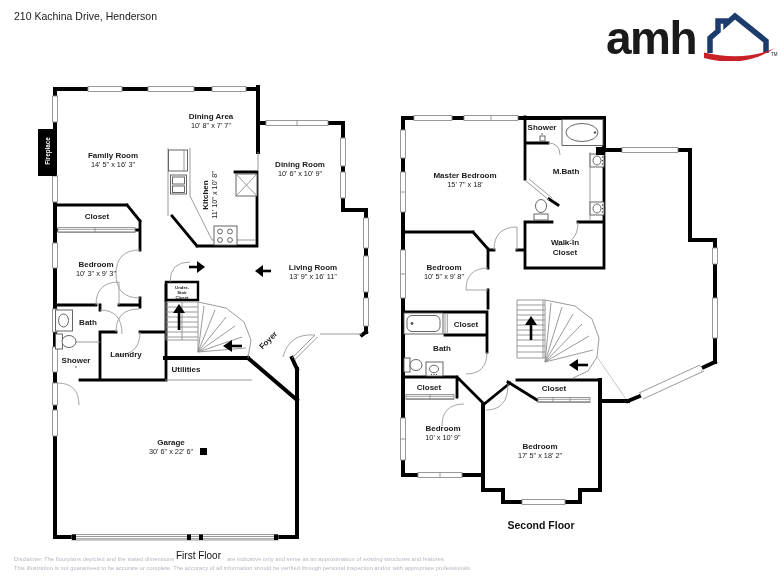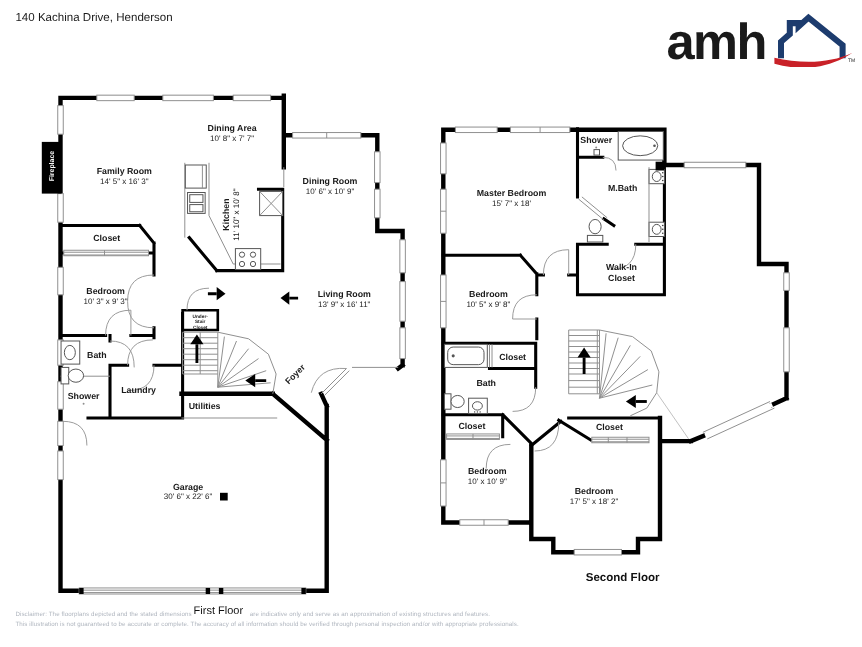--- a/index.html
+++ b/index.html
@@ -21,34 +21,34 @@
   .fix{stroke:#555;stroke-width:0.9;fill:#fff;}
   .arc{stroke:#9a9a9a;stroke-width:0.9;fill:none;}
   .arrow{fill:#000;stroke:none;}
   .ashaft{stroke:#000;stroke-width:2.6;fill:none;}
   .blk{fill:#000;}
   text{fill:#1a1a1a;}
   .rn{font-weight:bold;font-size:8px;text-anchor:middle;}
   .rd{font-size:7.3px;text-anchor:middle;}
   .rt{font-weight:bold;font-size:4.3px;text-anchor:middle;}
   .fptext{fill:#fff;font-weight:bold;font-size:6.3px;text-anchor:middle;}
-  .cap2{position:absolute;left:501px;top:519px;width:130px;text-align:center;
+  .cap2{position:absolute;left:476px;top:519px;width:130px;text-align:center;
         font-weight:bold;font-size:10.5px;color:#111;}
   .disc{position:absolute;font-size:5.6px;color:#b0b6bf;letter-spacing:0.1px;white-space:nowrap;}
   #disc1a{left:14px;top:556px;}
   #disc1b{left:227px;top:556px;}
   #disc2{left:14px;top:565px;}
   .cap1{position:absolute;left:176px;top:550px;font-weight:normal;font-size:10px;color:#111;white-space:nowrap;}
 </style>
 </head>
 <body>
 
 <div id="canvas">
 
-  <div class="address">140 Kachina Drive, Henderson</div>
+  <div class="address">210 Kachina Drive, Henderson</div>
 
   <svg class="logo-svg" viewBox="0 0 176 54">
     <text x="2" y="47" class="logo-amh" fill="#1d3c6e">amh</text>
     <path d="M106,46 L106,31 L114,24 L114,14 L122,14 L122,17 L131,9 L162,34 L162,46" stroke="#1d3c6e" stroke-width="5.5" fill="none" stroke-linejoin="miter"></path>
     <path d="M100,51 C126,58 150,55 171,41 C150,51 124,51 100,45.5 Z" fill="#c92128"></path>
     <text x="167" y="49" font-size="4.5" fill="#8b8b8b">TM</text>
   </svg>
 
   <svg id="plan1" class="plan" viewBox="34 82 340 462">
 

